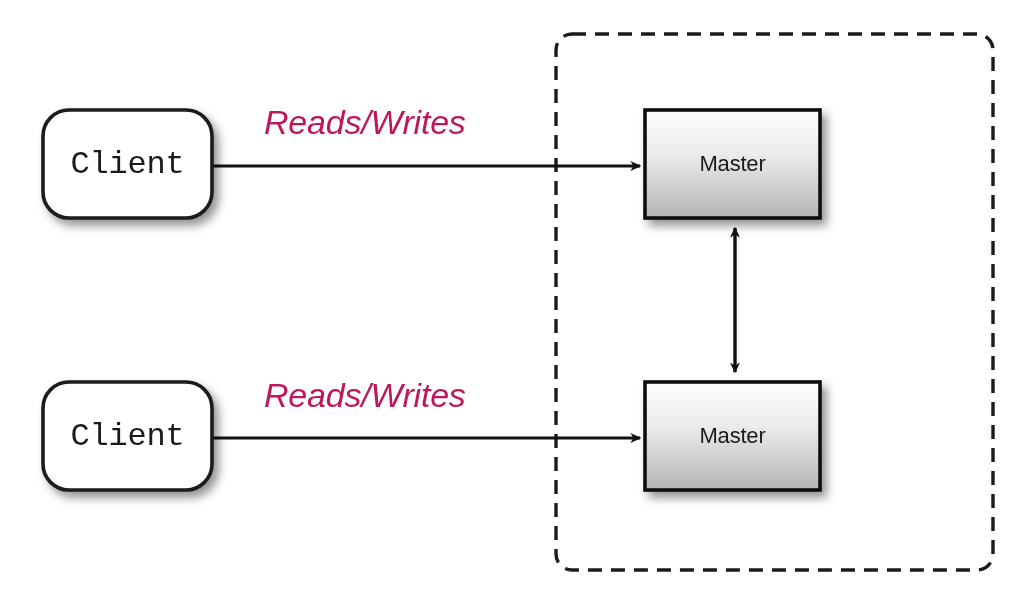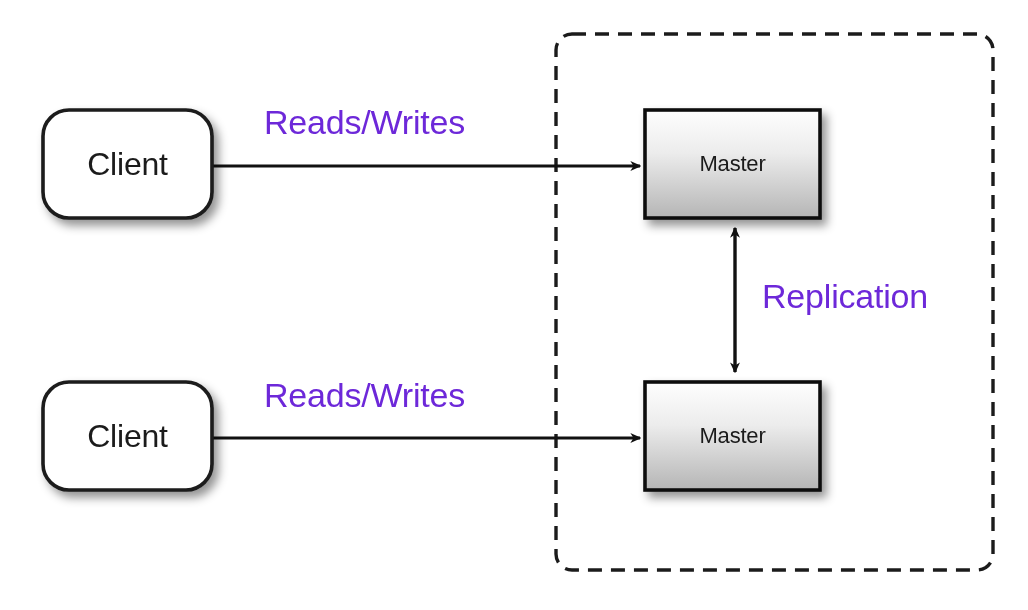--- a/index.html
+++ b/index.html
@@ -34,25 +34,26 @@
     font-size: 34px;
     color: #1b1b1b;
     letter-spacing: -0.2px;
     white-space: nowrap;
     pointer-events: none;
   }
   .edge-label {
     position: absolute;
     font-family: "Liberation Sans", sans-serif;
     font-size: 34px;
-    color: #6d28d9;
+    color: #be185d;
     letter-spacing: -0.2px;
     white-space: nowrap;
+    font-style: italic;
   }
-  .client-label { font-size: 32px; }
+  .client-label { font-size: 32px; font-family: Liberation Mono, monospace; }
   .master-label { font-size: 22px; }
 </style>
 </head>
 <body>
 
 <div id="diagram-canvas">
 
   <svg id="diagram-svg" viewBox="0 0 1028 610" xmlns="http://www.w3.org/2000/svg">
     <defs>
       <linearGradient id="masterGradient" x1="0" y1="0" x2="0" y2="1">
@@ -92,15 +93,14 @@
   <div class="node-label client-label" style="left:43px; top:382px; width:169px; height:108px;">Client</div>
 
   <div class="node-label master-label" style="left:645px; top:110px; width:175px; height:108px;">Master</div>
 
   <div class="node-label master-label" style="left:645px; top:382px; width:175px; height:108px;">Master</div>
 
   <div class="edge-label" style="left:264px; top:103px;">Reads/Writes</div>
 
   <div class="edge-label" style="left:264px; top:376px;">Reads/Writes</div>
 
-  <div class="edge-label" style="left:762px; top:277px;">Replication</div>
 
 </div>
 
 </body></html>

